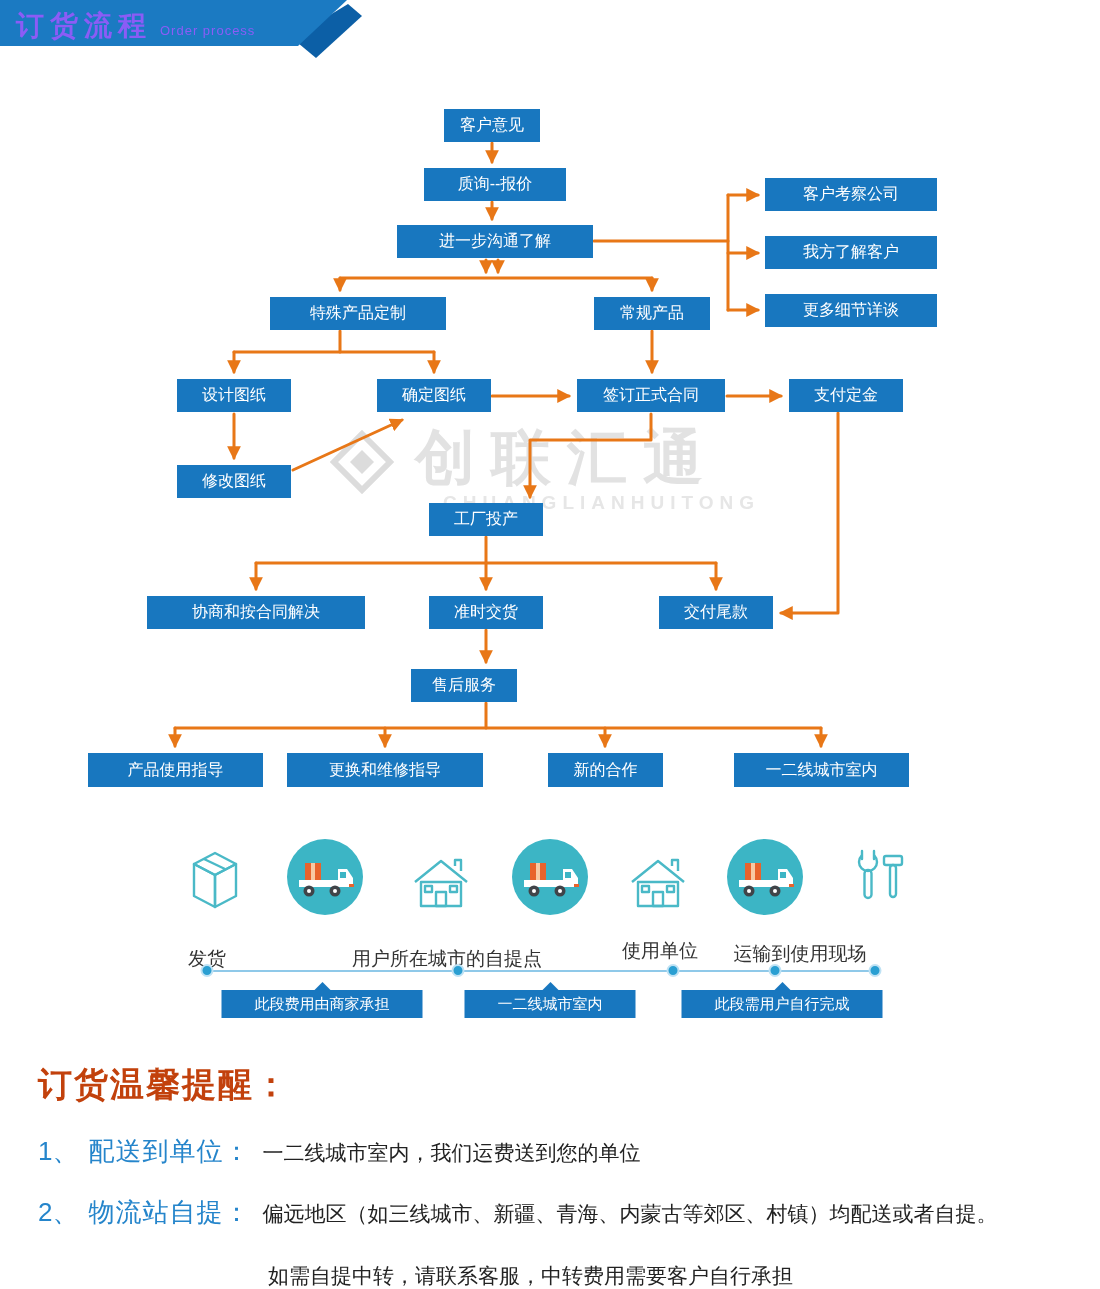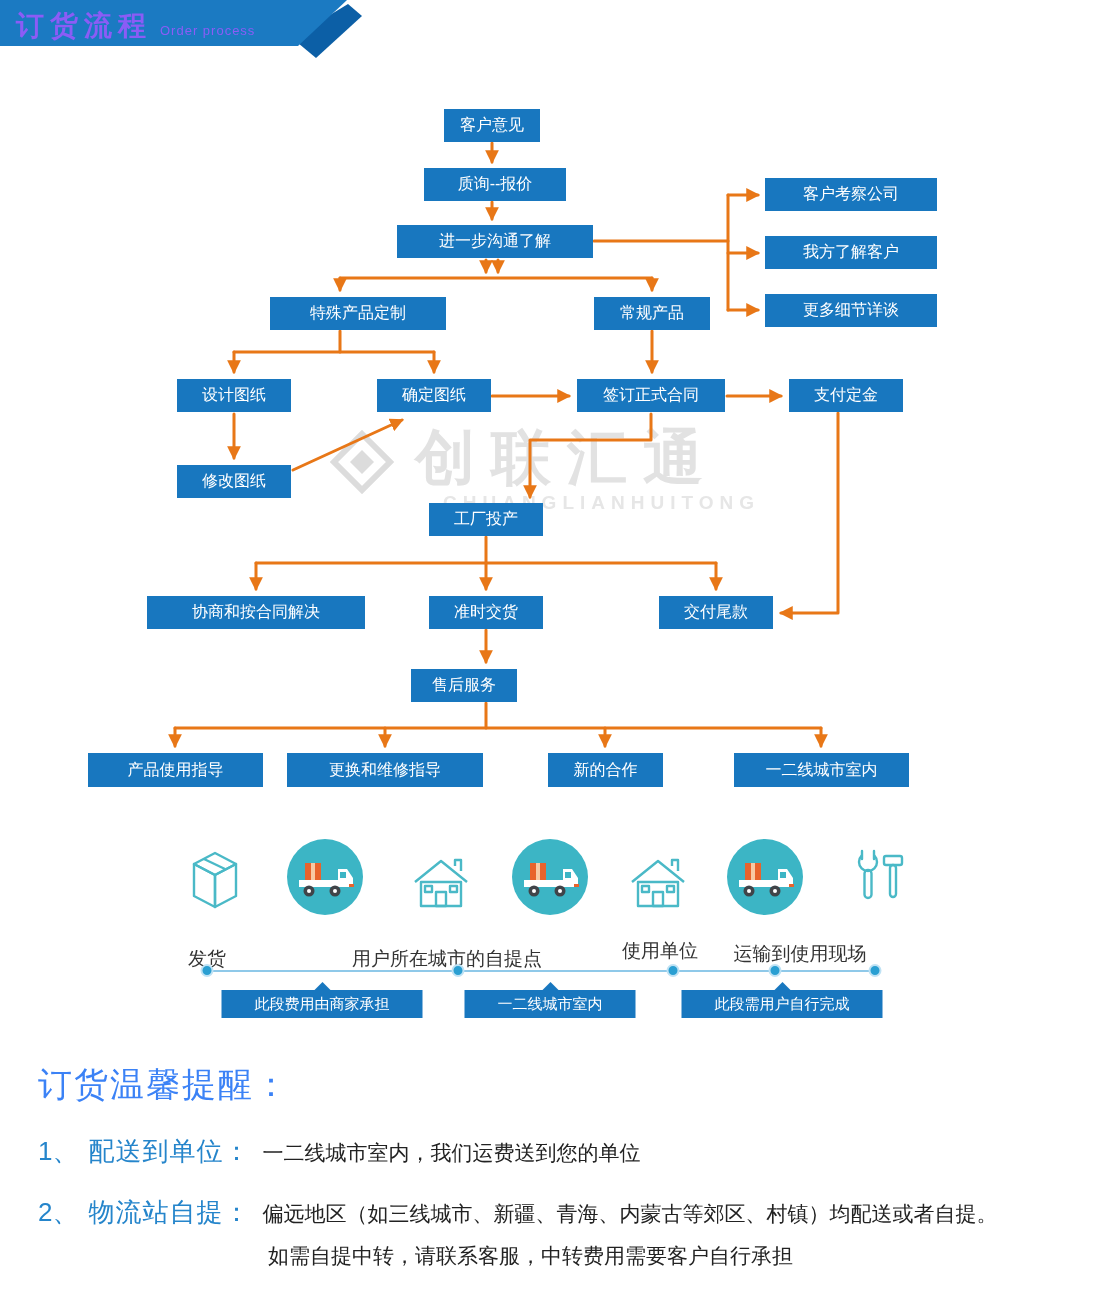--- a/index.html
+++ b/index.html
@@ -38,26 +38,26 @@
   .timeline-line { position:absolute; left:207px; top:152px; width:668px; height:2px; background:#8fc9e9; }
   .timeline-dot { position:absolute; top:146px; width:13px; height:13px; border-radius:50%;
     background:#2a9fd2; border:2px solid #bfe2f4; transform:translateX(-50%); }
   .seg-tag { position:absolute; top:172px; transform:translateX(-50%); background:#1877bf; color:#fff;
     height:28px; line-height:28px; padding:0 33px; font-size:15px; white-space:nowrap; }
   .seg-tag::before { content:''; position:absolute; top:-8px; left:50%; margin-left:-8px;
     border-left:8px solid transparent; border-right:8px solid transparent; border-bottom:8px solid #1877bf; }
 
   
   .notes { padding:14px 0 0 38px; }
-  .notes-title { font-size:34px; color:#3b82f6; font-weight:normal; letter-spacing:2px; }
+  .notes-title { font-size:34px; color:#c2410c; font-weight:bold; letter-spacing:2px; }
   .note-item { margin-top:26px; display:flex; align-items:baseline; white-space:nowrap; }
   .note-index { font-size:26px; color:#2585cb; margin-right:10px; }
   .note-heading { font-size:26px; color:#2585cb; font-weight:500; margin-right:12px; letter-spacing:1px; }
   .note-text { font-size:21px; color:#222; }
-  .note-foot { margin-top:12px; margin-left:230px; font-size:21px; color:#222; }
+  .note-foot { margin-top:32px; margin-left:230px; font-size:21px; color:#222; }
 </style>
 </head>
 <body>
 
 <header class="banner">
   <svg width="380" height="58" viewBox="0 0 380 58">
     <polygon points="292,38 348,4 362,16 316,58" fill="#0c5fa6"></polygon>
     <polygon points="0,0 347,0 298,46 0,46" fill="#1b7ac2"></polygon>
   </svg>
   <div class="banner-text">

